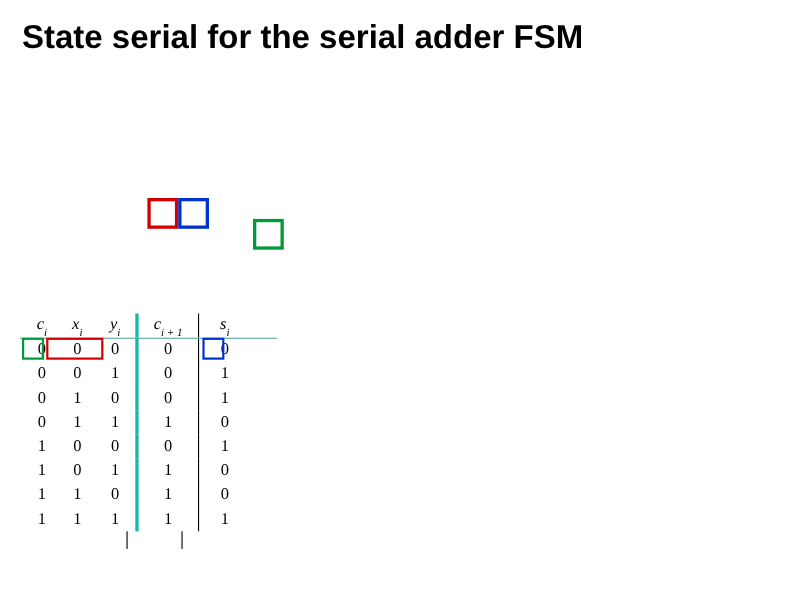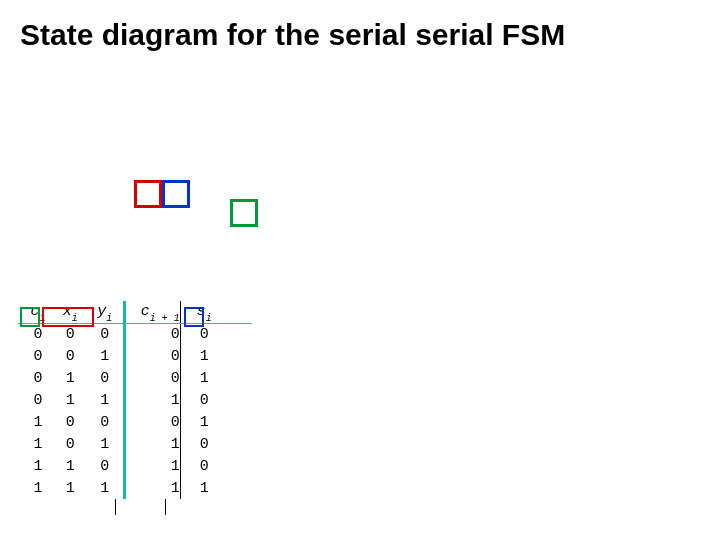--- a/index.html
+++ b/index.html
@@ -34,23 +34,23 @@
     box-sizing: border-box;
   }
   .sq.red    { border: 3px solid #d40000; }
   .sq.blue   { border: 3px solid #0033cc; }
   .sq.green  { border: 3px solid #009a3a; }
 
   
   .table-wrap {
     position: absolute;
     left: 22px;
-    top: 301px;
+    top: 285px;
     width: 206px;
-    font-family: Liberation Mono, monospace;
+    font-family: Liberation Serif, serif;
   }
   .tt {
     border-collapse: collapse;
     width: 100%;
   }
   .tt th, .tt td {
     padding: 0;
     height: 22px;
     text-align: center;
     font-weight: normal;
@@ -73,21 +73,21 @@
 
   
   .c-ci   { width: 30px; }
   .c-xi   { width: 30px; }
   .c-yi   { width: 34px; }
   .c-cip1 { width: 50px; }
   .c-si   { width: 44px; }
 
   
   .tt th.c-yi,   .tt td.c-yi   { border-right: 3px solid #14b8a6; }
-  .tt th.c-cip1, .tt td.c-cip1 { border-right: 1px solid #000; text-align: right; }
+  .tt th.c-cip1, .tt td.c-cip1 { border-right: 1px solid #000; }
 
   
   .hdr-underline {
     position: absolute;
     left: -4px;
     right: -24px;
     top: 22px;
     height: 0;
     border-top: 1px solid #5aa9a1;
   }
@@ -106,21 +106,21 @@
   }
   .hl.green { border: 2px solid #009a3a; }
   .hl.red   { border: 2px solid #d40000; }
   .hl.blue  { border: 2px solid #0033cc; }
 </style>
 </head>
 <body>
 
 <div class="slide">
 
-  <div class="title">State diagram for the serial serial FSM</div>
+  <div class="title">State serial for the serial adder FSM</div>
 
   <div class="sq red" style="left: 134px; top: 180px;"></div>
   <div class="sq blue" style="left: 162px; top: 180px;"></div>
   <div class="sq green" style="left: 230px; top: 199px;"></div>
 
   <div class="table-wrap">
     <div class="hdr-underline"></div>
     <table class="tt">
       <thead>
         <tr>

